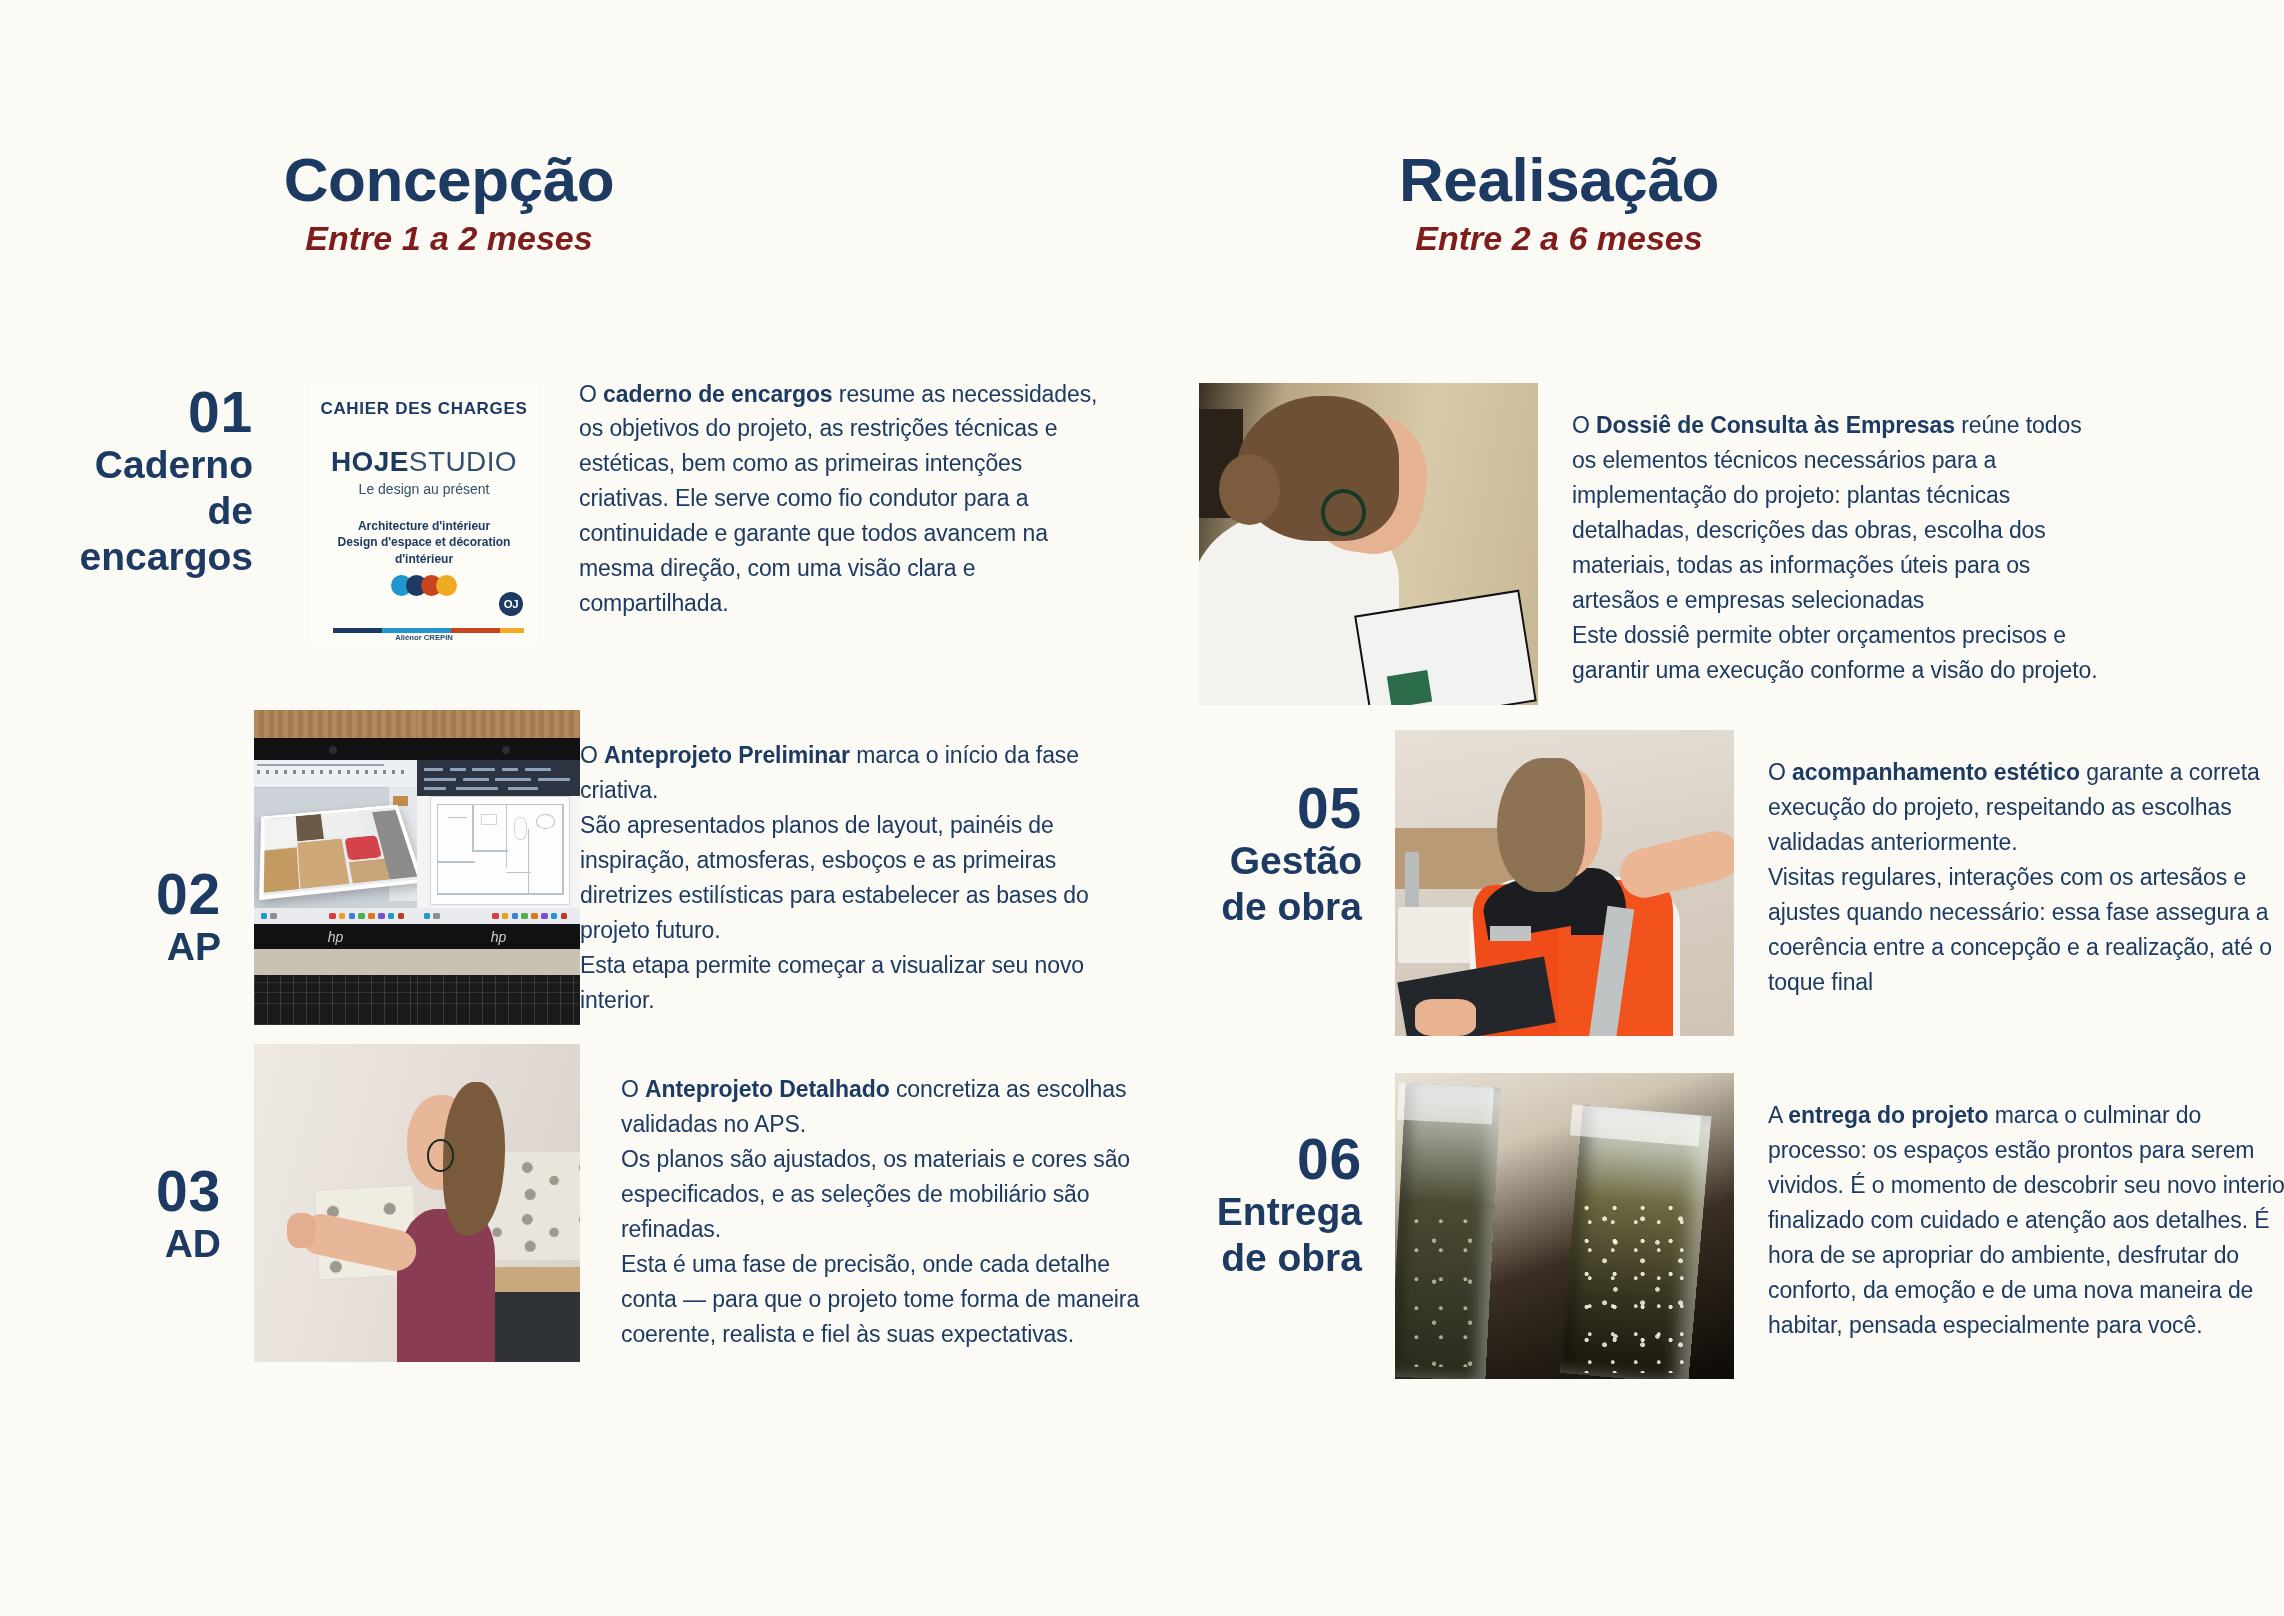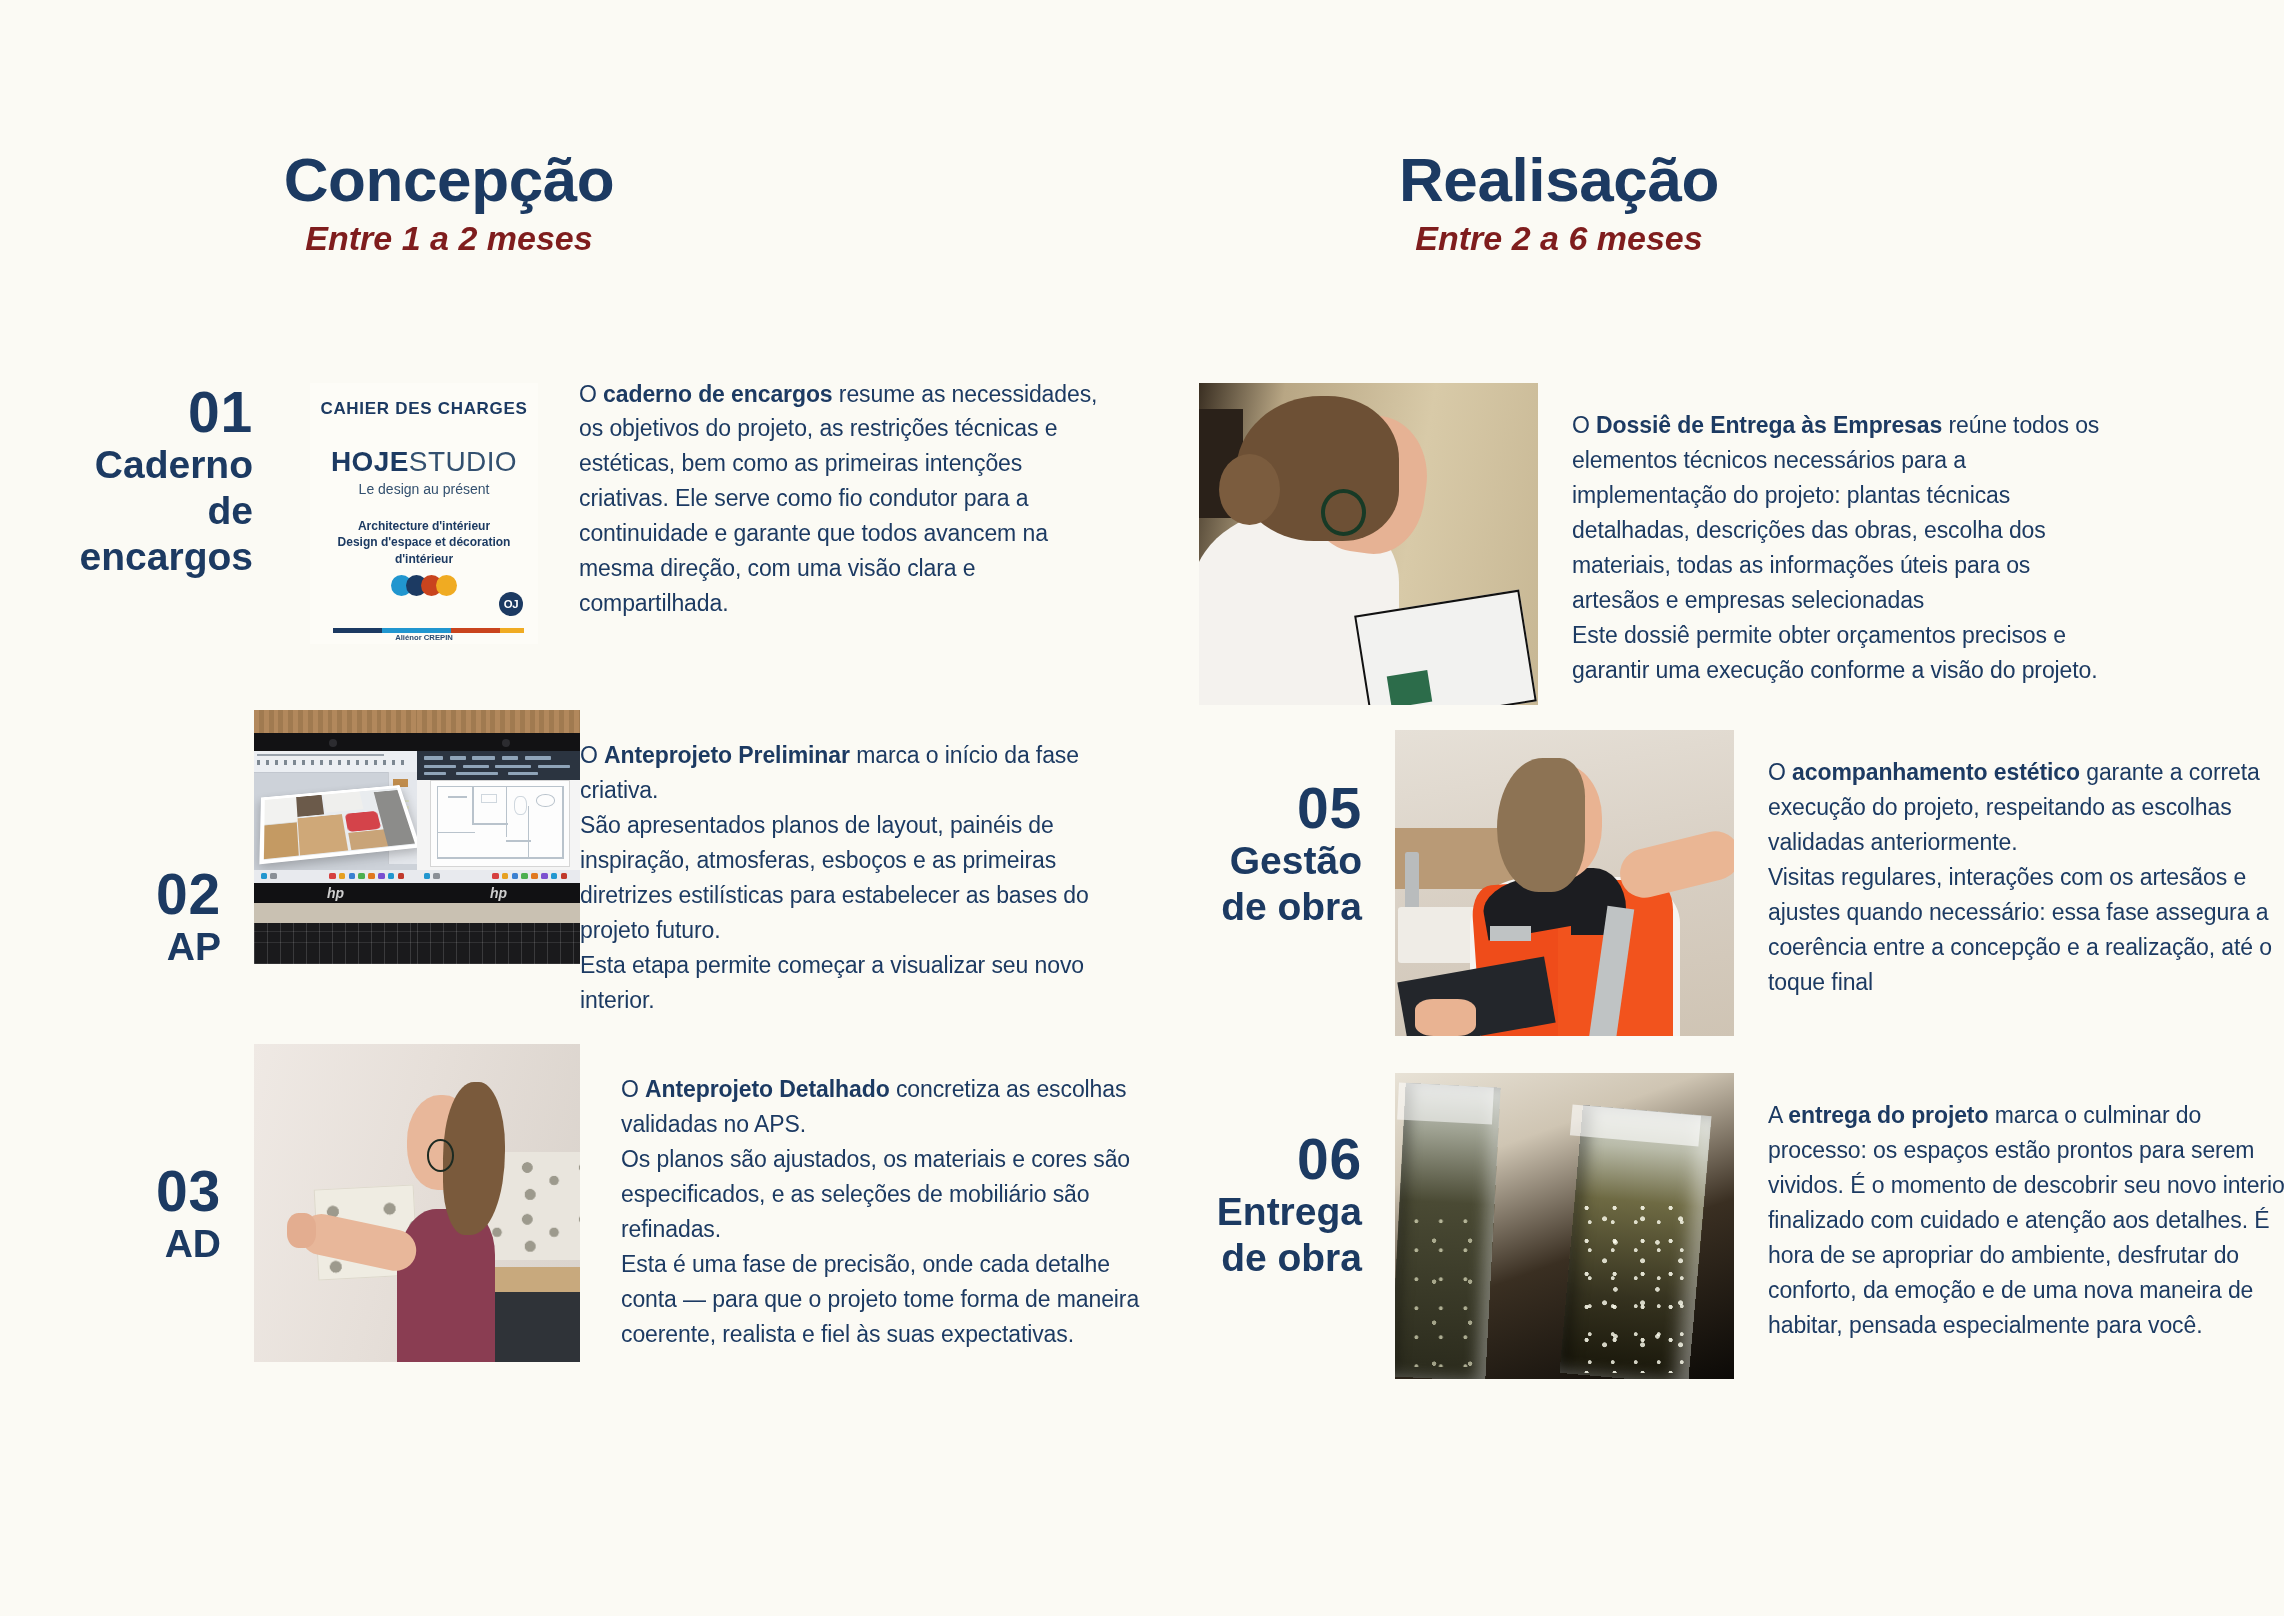--- a/index.html
+++ b/index.html
@@ -253,21 +253,21 @@
       <span>O </span><b>caderno de encargos</b><span> resume as necessidades, os objetivos do projeto, as restrições técnicas e estéticas, bem como as primeiras intenções criativas. Ele serve como fio condutor para a continuidade e garante que todos avancem na mesma direção, com uma visão clara e compartilhada.</span>
     </div>
   </div>
 
   <div class="row" style="left:33px; top:710px; width:1093px;">
     <div class="num-block" style="width:188px; padding-top:155px;">
       <div class="num">02</div>
       <div class="lbl">AP</div>
     </div>
 
-    <div class="thumb" style="width:326px; height:254px; margin-left:33px;font-weight:bold;">
+    <div class="thumb" style="width:326px; height:315px; margin-left:33px;">
       <div class="laptops">
 
         <div class="lap">
           <div class="wood"></div>
           <div class="bezel-top"></div>
           <div class="cam" style="left:46%"></div>
           <div class="screen">
             <div class="toolbar" style="background:#eceff3;border-bottom:0.8px solid #c2c7cf">
               <div style="position:absolute;left:3.3px;top:3.3px;right:33px;height:2.4px;background:#9aa3ad"></div>
               <div style="position:absolute;left:3.3px;top:9.8px;right:8.2px;height:4.1px;
@@ -428,21 +428,21 @@
         <div class="ph" style="left:6%;top:22%;width:18%;height:22%;background:#7b5c3e;border-radius:50%"></div>
 
         <div class="ph" style="left:36%;top:33%;width:11%;height:12%;border:4.1px solid #173a26;border-radius:50%"></div>
 
         <div class="ph" style="left:48%;top:68%;width:48%;height:34%;background:#f2f2f0;border:2.4px solid #111;transform:rotate(-9deg)"></div>
         <div class="ph" style="left:56%;top:90%;width:12%;height:10%;background:#2c6c4a;transform:rotate(-9deg)"></div>
       </div>
     </div>
 
     <div class="desc" style="width:534px; margin-left:34px; margin-top:-9.8px; white-space:pre-line;">
-      <span>O </span><b>Dossiê de Entrega às Empresas</b><span> reúne todos os elementos técnicos necessários para a implementação do projeto: plantas técnicas detalhadas, descrições das obras, escolha dos materiais, todas as informações úteis para os artesãos e empresas selecionadas
+      <span>O </span><b>Dossiê de Consulta às Empresas</b><span> reúne todos os elementos técnicos necessários para a implementação do projeto: plantas técnicas detalhadas, descrições das obras, escolha dos materiais, todas as informações úteis para os artesãos e empresas selecionadas
 Este dossiê permite obter orçamentos precisos e garantir uma execução conforme a visão do projeto.</span>
     </div>
   </div>
 
   <div class="row" style="left:1166px; top:730px; width:1093px;">
     <div class="num-block" style="width:196px; padding-top:49px;">
       <div class="num">05</div>
       <div class="lbl">Gestão</div>
       <div class="lbl">de obra</div>
     </div>

